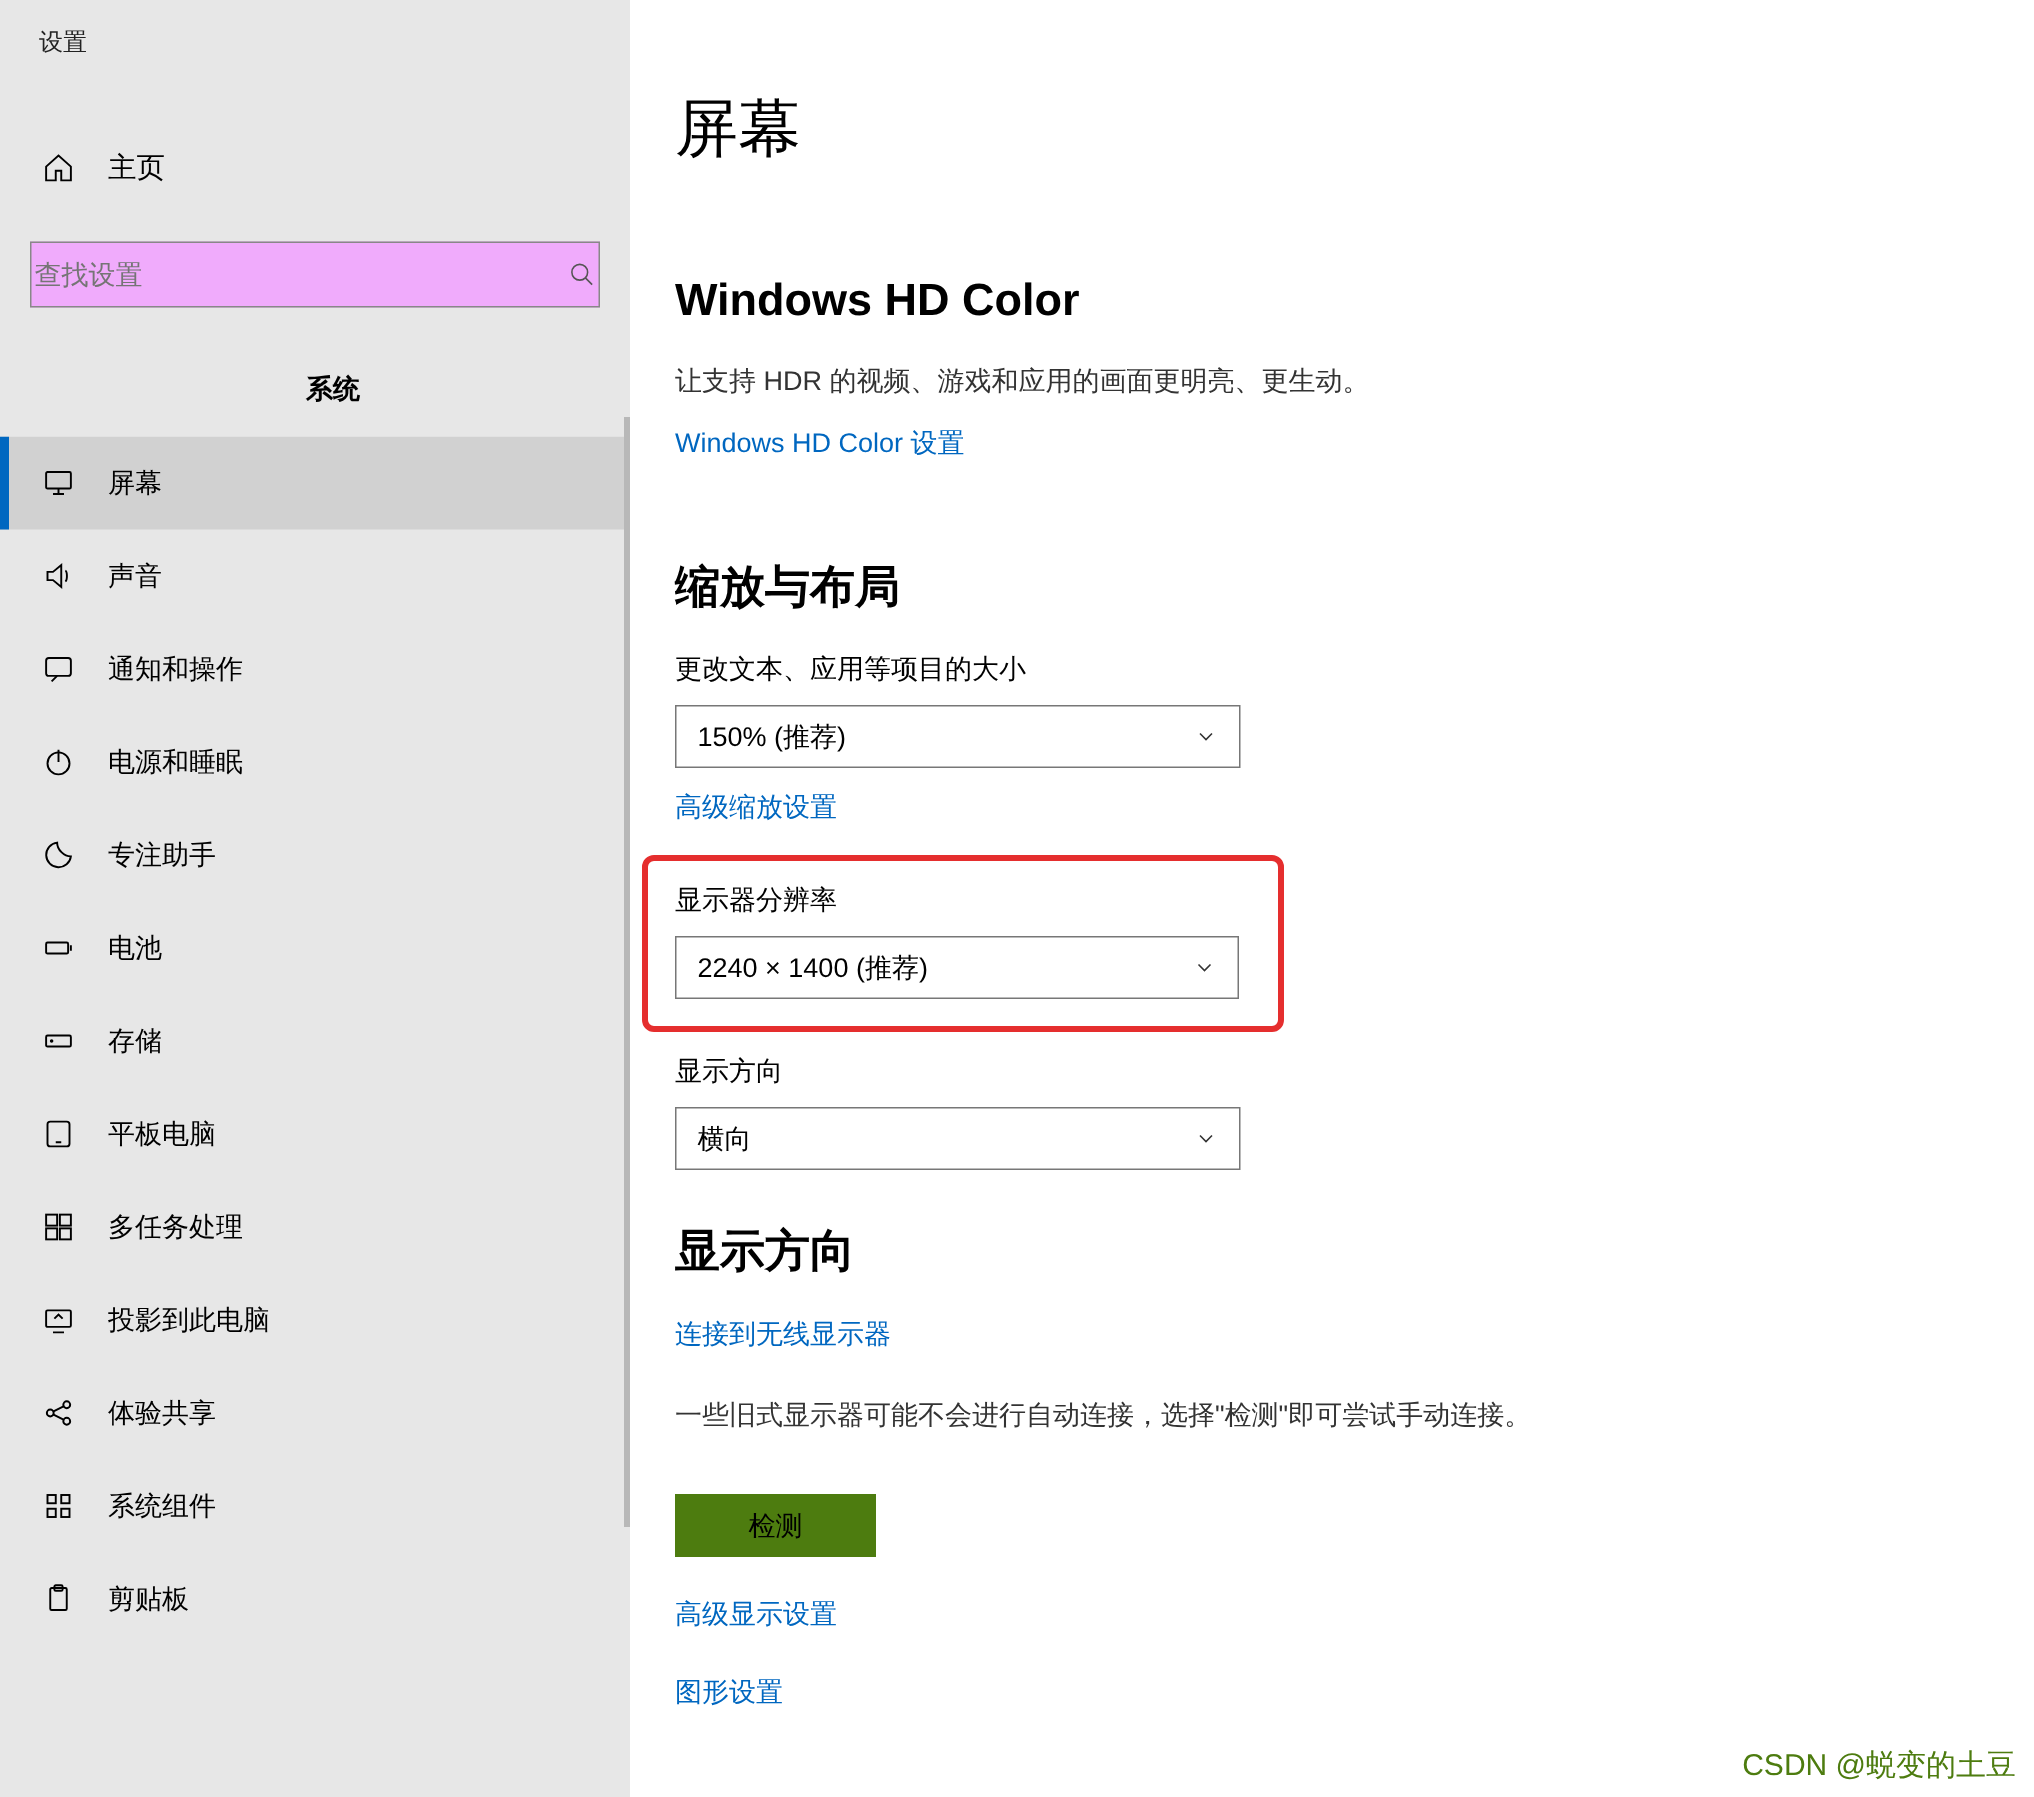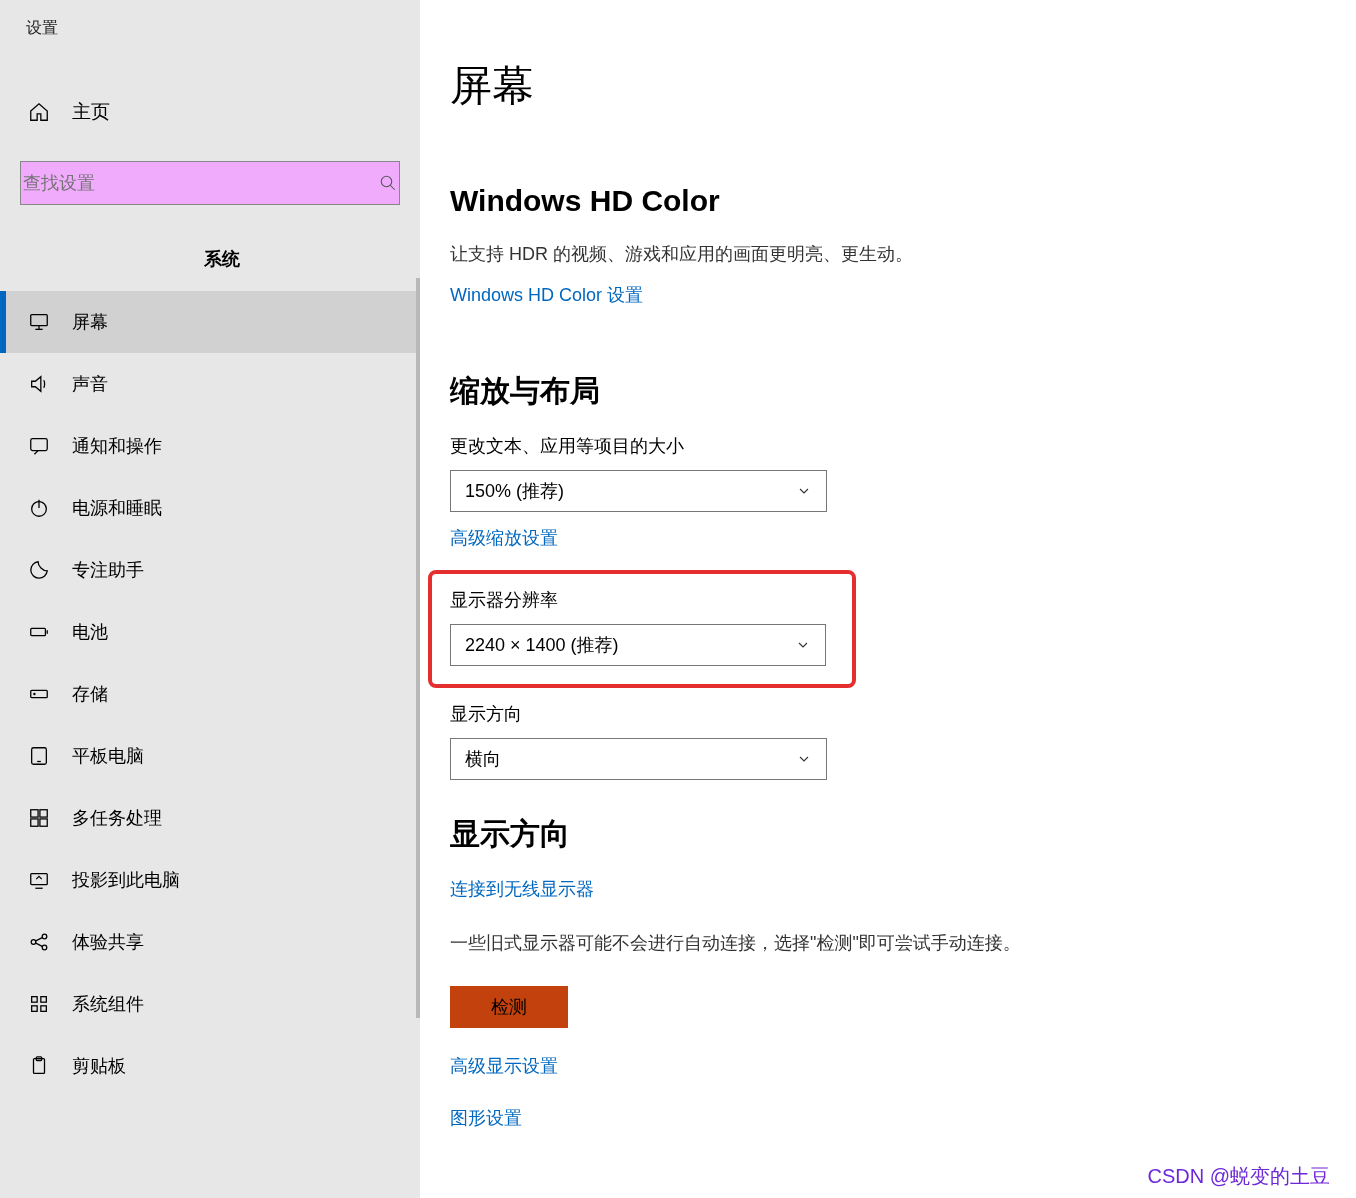--- a/index.html
+++ b/index.html
@@ -27,23 +27,23 @@
     .section-title { font-size: 30px; font-weight: 700; margin-bottom: 22px; margin-top: 10px; }
     .desc { font-size: 18px; color: #333; margin-bottom: 14px; line-height: 1.6; }
     .link { color: #0067c0; font-size: 18px; cursor: pointer; display: inline-block; margin-bottom: 10px; }
     .field-label { font-size: 18px; margin-bottom: 12px; margin-top: 8px; }
     .dropdown { width: 377px; height: 42px; border: 1px solid #777; display: flex; align-items: center; justify-content: space-between; padding: 0 14px; font-size: 18px; background: #fff; cursor: pointer; margin-bottom: 14px; }
     .chev { stroke: #333; stroke-width: 1.6; fill: none; }
 
     .highlight-box { border: 4px solid #e52e2e; border-radius: 8px; padding: 14px 18px 4px 18px; margin: 10px 0 14px -22px; width: 428px; }
     .highlight-box .dropdown { width: 376px; }
 
-    .detect-btn { width: 118px; height: 42px; background: #c2410c; border: none; font-size: 18px; cursor: pointer; margin-bottom: 26px; margin-top: 14px; }
-
-    .watermark { position: absolute; bottom: 8px; right: 26px; font-size: 20px; color: #6d28d9; font-weight: 400; pointer-events: none; }
+    .detect-btn { width: 134px; height: 42px; background: #4d7c0f; border: none; font-size: 18px; cursor: pointer; margin-bottom: 26px; margin-top: 24px; }
+
+    .watermark { position: absolute; bottom: 8px; right: 12px; font-size: 20px; color: #4d7c0f; font-weight: 400; pointer-events: none; }
 
     
     .sidebar-scrollbar { position: absolute; right: 0; width: 4px; background: #b8b8b8; top: 278px; height: 740px; }
   </style>
 </head>
 <body>
 
 <div class="app">
   <aside class="sidebar">
     <div class="win-title">设置</div>

